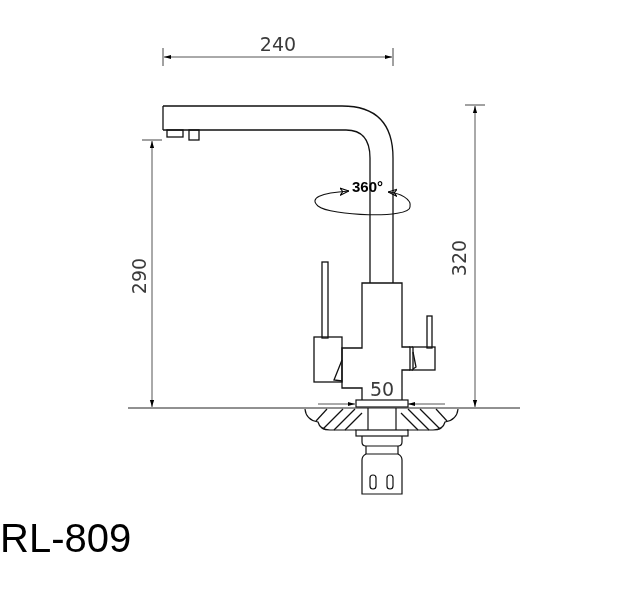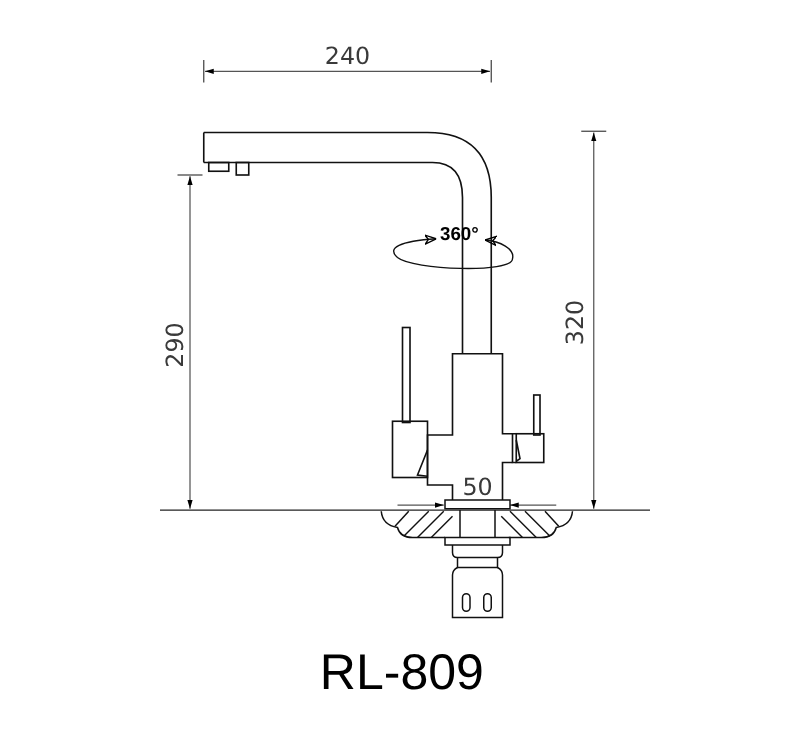--- a/index.html
+++ b/index.html
@@ -1,20 +1,20 @@
 <!DOCTYPE html>
 <html><head>
   <meta charset="utf-8">
   <style>
     html, body { margin: 0; padding: 0; background: #ffffff; }
     body { width: 643px; height: 597px; position: relative; overflow: hidden; }
     #drawing { position: absolute; left: 0; top: 0; }
     .dim-text { font-family: "DejaVu Sans", sans-serif; font-size: 19px; fill: #3a3a3a; font-weight: normal; }
     .rot-text { font-family: "Liberation Sans", sans-serif; font-size: 15px; font-weight: bold; fill: #000; }
-    .model { position: absolute; left: 0; width: 643px; top: 516px; text-align: center;
+    .model { position: absolute; left: 0; width: 643px; top: 516px; 
              font-family: "Liberation Sans", sans-serif; font-size: 40px; color: #000; letter-spacing: 0px; }
   </style>
 </head>
 <body>
 
 <svg id="drawing" width="643" height="597" viewBox="0 0 643 597" xmlns="http://www.w3.org/2000/svg">
   <defs>
     <marker id="arr" viewBox="0 0 10 10" refX="10" refY="5" markerWidth="7" markerHeight="7" orient="auto-start-reverse" markerUnits="userSpaceOnUse">
       <path d="M0,2 L10,5 L0,8 Z" fill="#000"></path>
     </marker>

